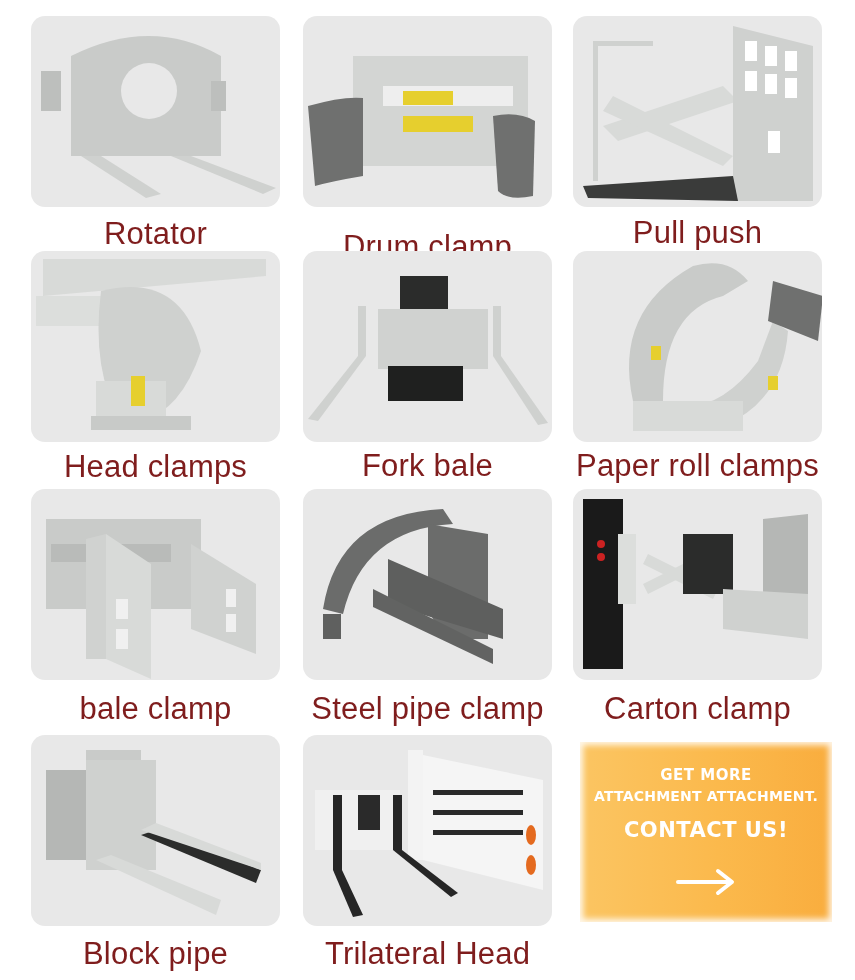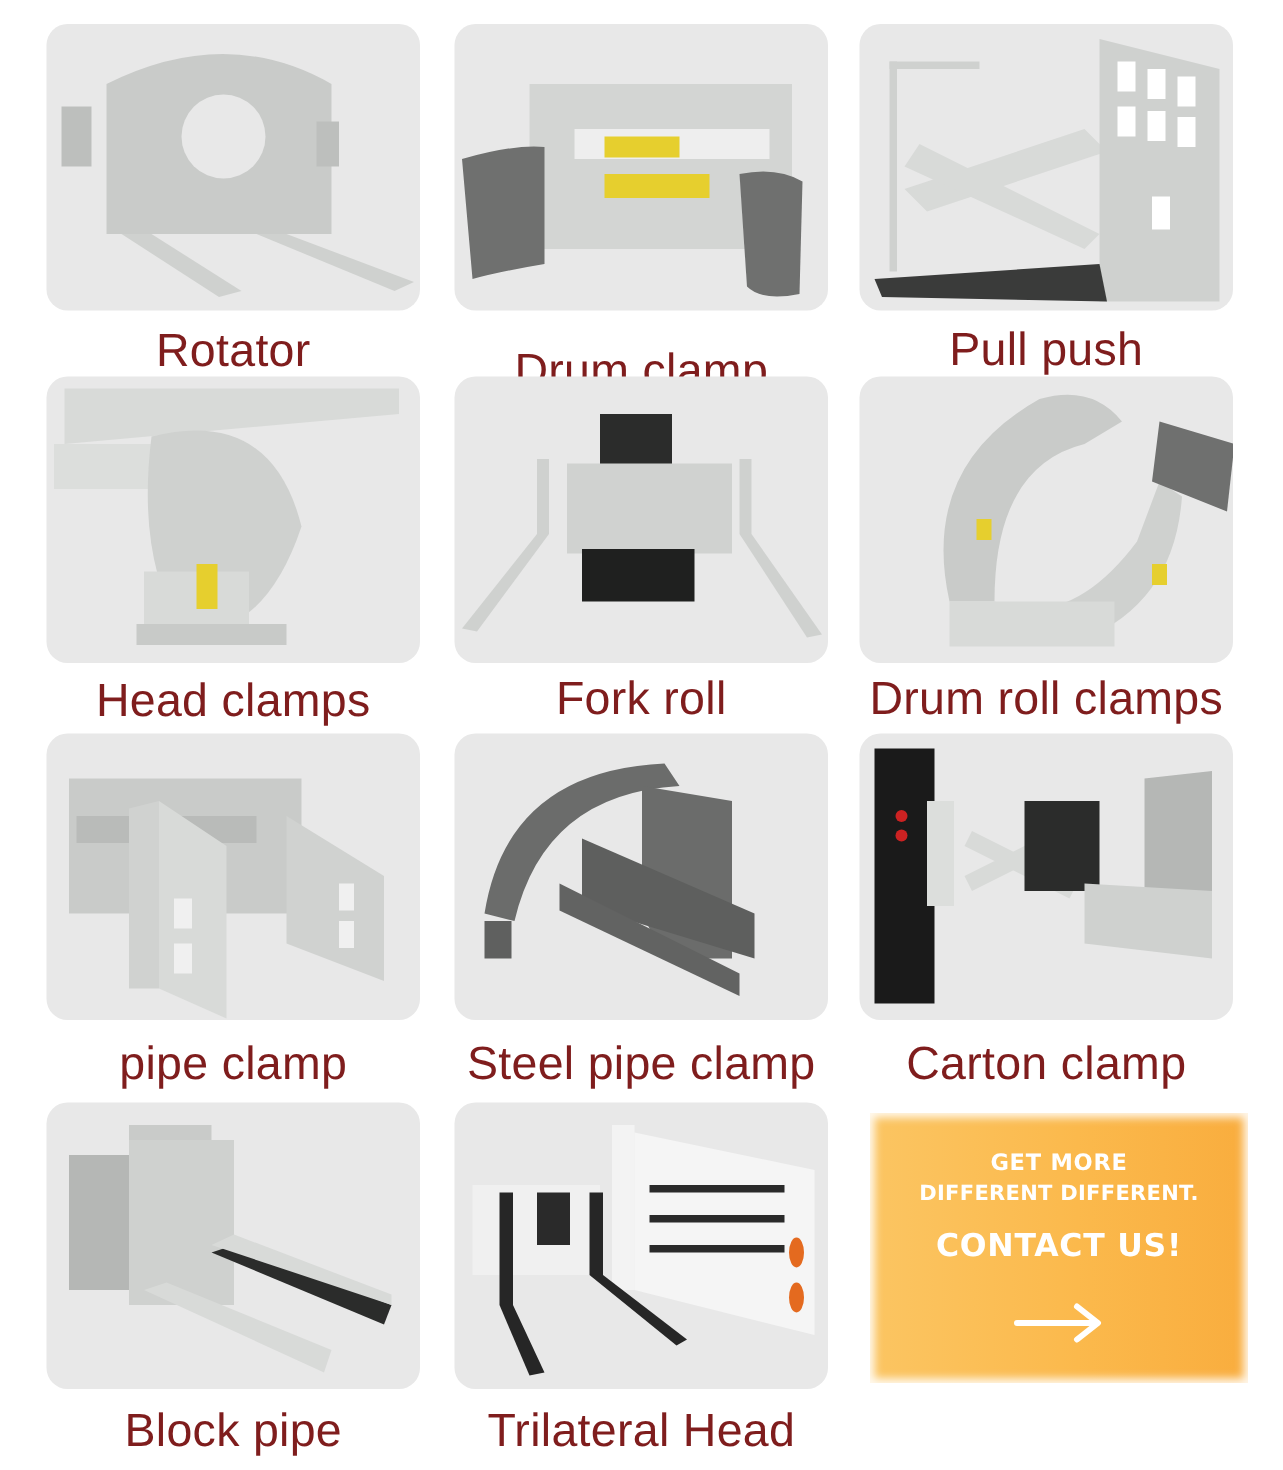--- a/index.html
+++ b/index.html
@@ -80,50 +80,50 @@
   <svg viewBox="0 0 249 191">
     <rect x="97" y="25" width="48" height="40" fill="#2b2c2b"></rect>
     <rect x="75" y="58" width="110" height="60" fill="#d0d2d0"></rect>
     <rect x="85" y="115" width="75" height="35" fill="#1f201f"></rect>
     <rect x="55" y="55" width="8" height="50" fill="#cfd1cf"></rect>
     <rect x="190" y="55" width="8" height="50" fill="#cfd1cf"></rect>
     <polygon points="55,105 63,105 15,170 5,168" fill="#cfd1cf"></polygon>
     <polygon points="190,105 198,105 245,172 235,174" fill="#cfd1cf"></polygon>
   </svg>
 </div>
-<div class="label" style="left:303px;top:448px;">Fork roll</div>
+<div class="label" style="left:303px;top:448px;">Fork bale</div>
 
 <div class="card" style="left:573px;top:251px;">
   <svg viewBox="0 0 249 191">
     <path d="M60 150 Q40 60 120 15 Q155 5 175 30 L150 45 Q90 60 90 150 Z" fill="#c9cbc9"></path>
     <path d="M90 150 Q140 170 185 110 L200 70 L215 80 Q210 150 150 175 Q110 185 90 170 Z" fill="#cfd1cf"></path>
     <polygon points="200,30 250,45 245,90 195,70" fill="#6f706f"></polygon>
     <rect x="78" y="95" width="10" height="14" fill="#e6cf2e"></rect>
     <rect x="195" y="125" width="10" height="14" fill="#e6cf2e"></rect>
     <rect x="60" y="150" width="110" height="30" fill="#d8dad8"></rect>
   </svg>
 </div>
-<div class="label" style="left:573px;top:448px;">Drum roll clamps</div>
+<div class="label" style="left:573px;top:448px;">Paper roll clamps</div>
 
 <div class="card" style="left:31px;top:489px;">
   <svg viewBox="0 0 249 191">
     <rect x="15" y="30" width="155" height="90" fill="#c9cbc9"></rect>
     <rect x="20" y="55" width="120" height="18" fill="#b9bbb9"></rect>
     <polygon points="55,50 75,45 75,170 55,170" fill="#d0d2d0"></polygon>
     <polygon points="75,45 120,75 120,190 75,170" fill="#d8dad8"></polygon>
     <polygon points="160,55 225,95 225,165 160,140" fill="#d0d2d0"></polygon>
     <g fill="#f0f0f0">
         <rect x="85" y="110" width="12" height="20"></rect>
         <rect x="85" y="140" width="12" height="20"></rect>
         <rect x="195" y="100" width="10" height="18"></rect>
         <rect x="195" y="125" width="10" height="18"></rect>
       </g>
   </svg>
 </div>
-<div class="label" style="left:31px;top:691px;">pipe clamp</div>
+<div class="label" style="left:31px;top:691px;">bale clamp</div>
 
 <div class="card" style="left:303px;top:489px;">
   <svg viewBox="0 0 249 191">
     <path d="M20 120 Q35 25 140 20 L150 35 Q60 40 40 125 Z" fill="#6b6c6b"></path>
     <rect x="20" y="125" width="18" height="25" fill="#5f605f"></rect>
     <polygon points="125,35 185,45 185,150 140,150 125,120" fill="#6b6c6b"></polygon>
     <polygon points="85,70 200,120 200,150 85,115" fill="#5e5f5e"></polygon>
     <polygon points="70,100 190,160 190,175 70,118" fill="#626362"></polygon>
   </svg>
 </div>
@@ -172,19 +172,19 @@
     <rect x="30" y="60" width="9" height="75" fill="#262626"></rect>
     <polygon points="30,135 39,135 60,180 50,182" fill="#262626"></polygon>
     <rect x="90" y="60" width="9" height="55" fill="#262626"></rect>
     <polygon points="90,115 99,115 155,158 148,162" fill="#262626"></polygon>
   </svg>
 </div>
 <div class="label" style="left:303px;top:936px;">Trilateral Head</div>
 
 <div class="cta">
   <div class="l1">GET MORE</div>
-  <div class="l2">DIFFERENT DIFFERENT.</div>
+  <div class="l2">ATTACHMENT ATTACHMENT.</div>
   <div class="l3">CONTACT US!</div>
   <svg class="arrow" viewBox="0 0 60 28">
     <line x1="2" y1="14" x2="54" y2="14" stroke="#ffffff" stroke-width="4" stroke-linecap="round"></line>
     <polyline points="42,3 56,14 42,25" fill="none" stroke="#ffffff" stroke-width="4" stroke-linecap="round" stroke-linejoin="round"></polyline>
   </svg>
 </div>
 
 </body></html>

